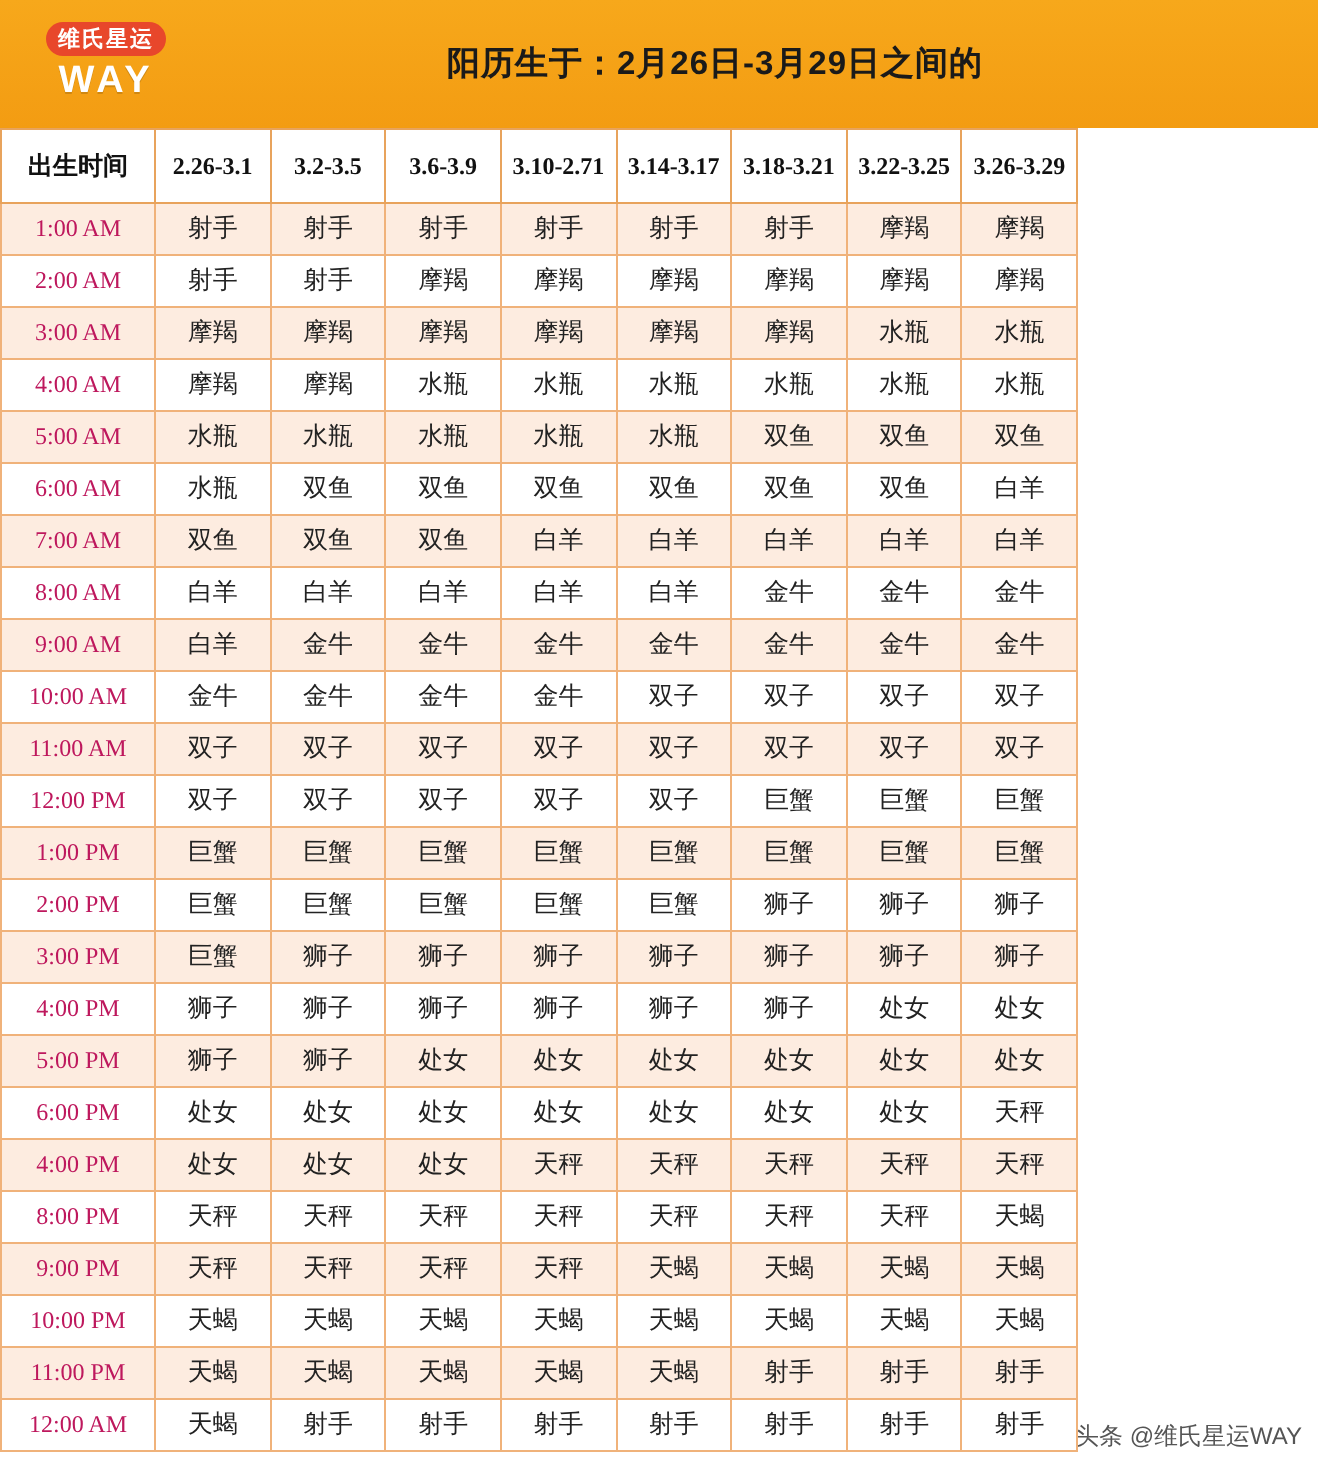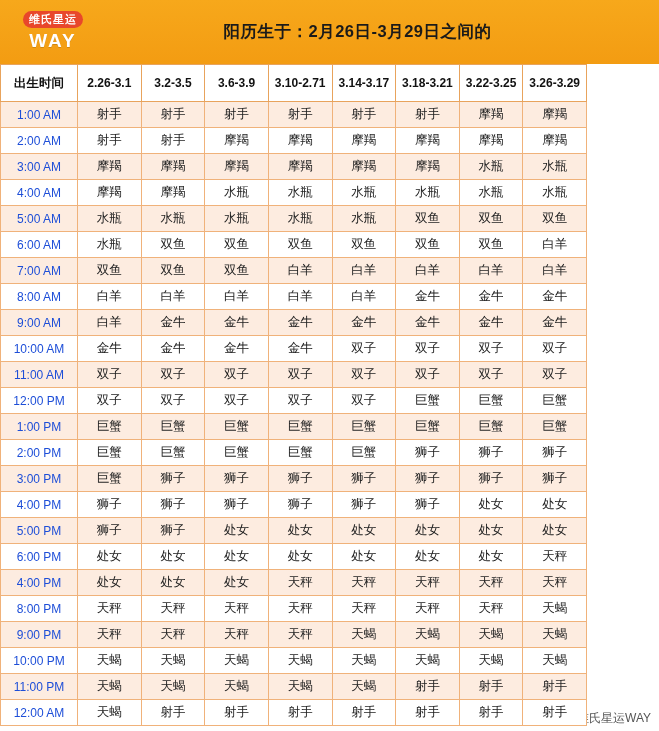--- a/index.html
+++ b/index.html
@@ -73,22 +73,23 @@
     pointer-events:none;
     z-index:2;
     line-height:1.05;
   }
   .watermark .w2{font-size:46px;letter-spacing:14px;}
 
   
   .table-wrap{position:relative;z-index:3;}
   table{
     border-collapse:collapse;
-    width:587px;
+    width:539px;
     table-layout:fixed;
+    font-family:Liberation Serif, serif;
   }
   th,td{
     border:1px solid #f0b27a;
     text-align:center;
     font-size:12.5px;
     color:#222;
     height:25px;
     padding:0;
     overflow:hidden;
     white-space:nowrap;
@@ -100,21 +101,21 @@
     height:36px;
     line-height:15px;
     border-color:#e8a35c;
     color:#111;
   }
   thead th.corner{font-size:12.5px;}
   col.c0{width:77px;}
   col.cx{width:auto;}
   td.timecell{
     font-size:12px;
-    color:#1d4ed8;
+    color:#be185d;
     background:#ffffff;
     margin-top:32px;
   }
   tr.odd td{background:#fdece0;}
   tr.even td{background:#ffffff;}
   tr.odd td.timecell{background:#fdece0;}
 
   
   .footer{
     position:absolute;

